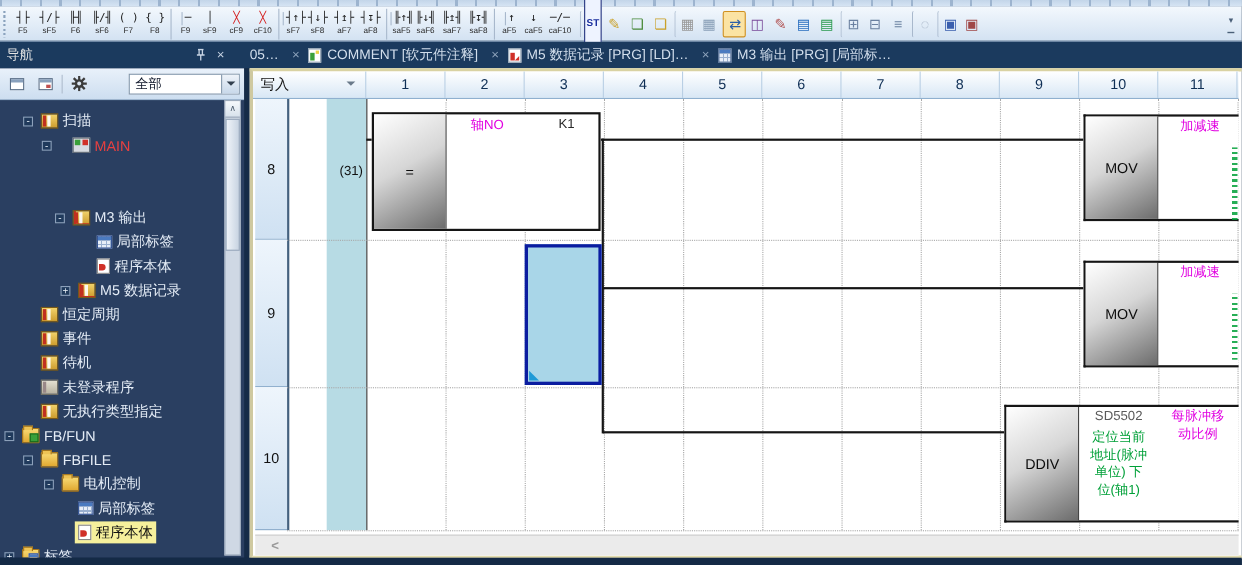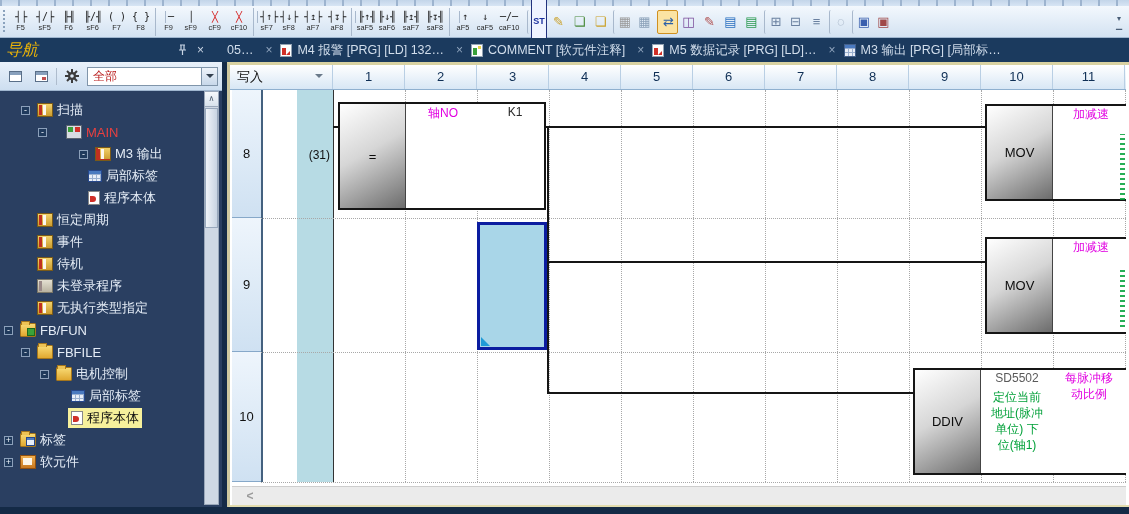--- a/index.html
+++ b/index.html
@@ -30,21 +30,21 @@
   .ibtn { width:21px; height:24px; display:flex; align-items:center; justify-content:center; border-radius:2px; }
   .ibtn .ig { font-size:13px; line-height:13px; }
   .ibtn.boxed .ig { border:1px solid #22327e; padding:16px 1px; font-size:9px; font-weight:bold; background:#eef3ff; }
   .ibtn.on { background:#fbe3a3; border:1px solid #d09020; }
   .tb-overflow { margin-left:auto; margin-right:4px; width:12px; height:20px; display:flex; flex-direction:column;
     align-items:center; justify-content:center; color:#4a5f78; font-size:8px; line-height:7px; }
 
   
   .tabrow { position:absolute; left:0; top:38px; width:1129px; height:24px; background:#1b3a5e; display:flex; }
   .navhead { width:210px; display:flex; align-items:center; padding:0 6px; }
-  .navtitle { font-size:16px; color:#eab308; flex:1;font-style:italic; }
+  .navtitle { font-size:12px; color:#e5e5e5; flex:1; }
   .pin { display:flex; margin-right:9px; }
   .phx { color:#c8d4e4; font-size:12px; line-height:12px; }
   .tabs { flex:1; display:flex; align-items:center; padding-left:8px; overflow:hidden; }
   .tab { display:flex; align-items:center; height:24px; padding:0 4px; color:#d2deec; font-size:12.5px; white-space:nowrap; }
   .tab .tlabel { margin-left:5px; }
   .tclose { color:#8fa4bd; font-size:12px; margin-left:12px; }
   .tclose::before { content:"×"; }
   .tab:last-child .tclose { display:none; }
   .tico-tab { width:12px; height:13px; position:relative; flex:none; }
   .tico-tab.doc-red { background:#fff; border:1px solid #94a4b4; }
@@ -62,21 +62,21 @@
   
   .nav { position:absolute; left:0; top:62px; width:222px; height:445px; background:#2a3f61; overflow:hidden; }
   .navtools { height:29px; background:linear-gradient(#e9f1fa,#cddef0); border-bottom:1px solid #9fb6cf;
     display:flex; align-items:center; padding:0 4px; gap:4px; }
   .ntbtn { width:22px; height:22px; display:flex; align-items:center; justify-content:center; }
   .wicon { width:13px; height:11px; background:#fff; border:1px solid #5a6f88; position:relative; }
   .wicon::before { content:""; position:absolute; left:0; top:0; right:0; height:3px; background:#88a0bc; }
   .wicon.alt::after { content:""; position:absolute; right:1px; bottom:1px; width:4px; height:3px; background:#c05050; }
   .ntsep { width:1px; height:17px; background:#aebccd; }
   .combo { flex:1; height:19px; background:#fff; border:1px solid #8095aa; display:flex; align-items:flex-end;
-    font-size:12px; color:#b91c1c; padding-left:5px; }
+    font-size:12px; color:#0f172a; padding-left:5px;margin-left:30px; }
   .combo-arrow { margin-left:auto; width:16px; height:17px; background:linear-gradient(#eef3f9,#c8d8ea);
     border-left:1px solid #8095aa; display:flex; align-items:center; justify-content:center; }
   .dtri { width:0; height:0; border-top:4px solid #33404f; border-left:4px solid transparent; border-right:4px solid transparent; }
 
   .tree { position:absolute; left:0; top:29px; right:19px; bottom:0; overflow:hidden; padding-top:8px; }
   .trow { height:22px; display:flex; align-items:center; white-space:nowrap; }
   .exp { width:9px; height:9px; flex:none; border:1px solid #8ca0ba; background:#203a5c; color:#eef4fa;
     font-size:9px; line-height:7px; text-align:center; margin-right:4px; }
   .exp.minus::before { content:"-"; }
   .exp.plus::before { content:"+"; }
@@ -365,25 +365,20 @@
       <span class="phx">×</span>
     </div>
     <div class="tabs">
 
         <div class="tab">
 
           <span class="tlabel">05…</span>
           <span class="tclose"></span>
         </div>
 
-        <div class="tab">
-          <span class="tico-tab doc-red"></span>
-          <span class="tlabel">M4 报警 [PRG] [LD] 132…</span>
-          <span class="tclose"></span>
-        </div>
 
         <div class="tab">
           <span class="tico-tab doc-green"></span>
           <span class="tlabel">COMMENT [软元件注释]</span>
           <span class="tclose"></span>
         </div>
 
         <div class="tab">
           <span class="tico-tab doc-red"></span>
           <span class="tlabel">M5 数据记录 [PRG] [LD]…</span>
@@ -438,21 +433,21 @@
         </div>
 
         <div class="trow" style="padding-left: 38px; gap: 12px;">
           <span class="exp minus"></span>
           <span class="band">
             <span class="tico main"></span>
             <span class="tlbl red-label">MAIN</span>
           </span>
         </div>
 
-        <div class="trow" style="padding-left: 79px;">
+        <div class="trow" style="padding-left: 50px; margin-top: 44px;">
           <span class="exp minus"></span>
           <span class="band">
             <span class="tico progr"></span>
             <span class="tlbl">M3 输出</span>
           </span>
         </div>
 
         <div class="trow" style="padding-left: 72px;">
           <span class="exp none"></span>
           <span class="band">
@@ -463,20 +458,27 @@
 
         <div class="trow" style="padding-left: 72px;">
           <span class="exp none"></span>
           <span class="band">
             <span class="tico body"></span>
             <span class="tlbl">程序本体</span>
           </span>
         </div>
 
 
+        <div class="trow" style="padding-left: 55px;">
+          <span class="exp plus"></span>
+          <span class="band">
+            <span class="tico progr"></span>
+            <span class="tlbl">M5 数据记录</span>
+          </span>
+        </div>
 
         <div class="trow" style="padding-left: 21px;">
           <span class="exp none"></span>
           <span class="band">
             <span class="tico prog"></span>
             <span class="tlbl">恒定周期</span>
           </span>
         </div>
 
         <div class="trow" style="padding-left: 21px;">

